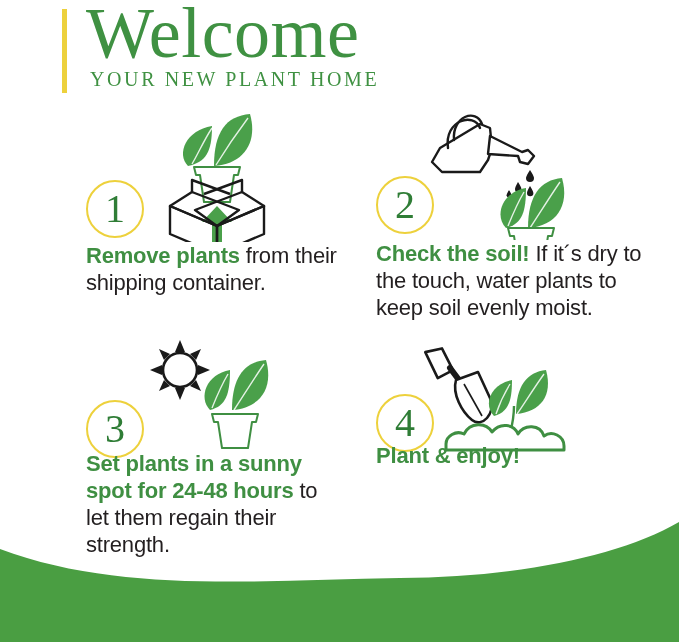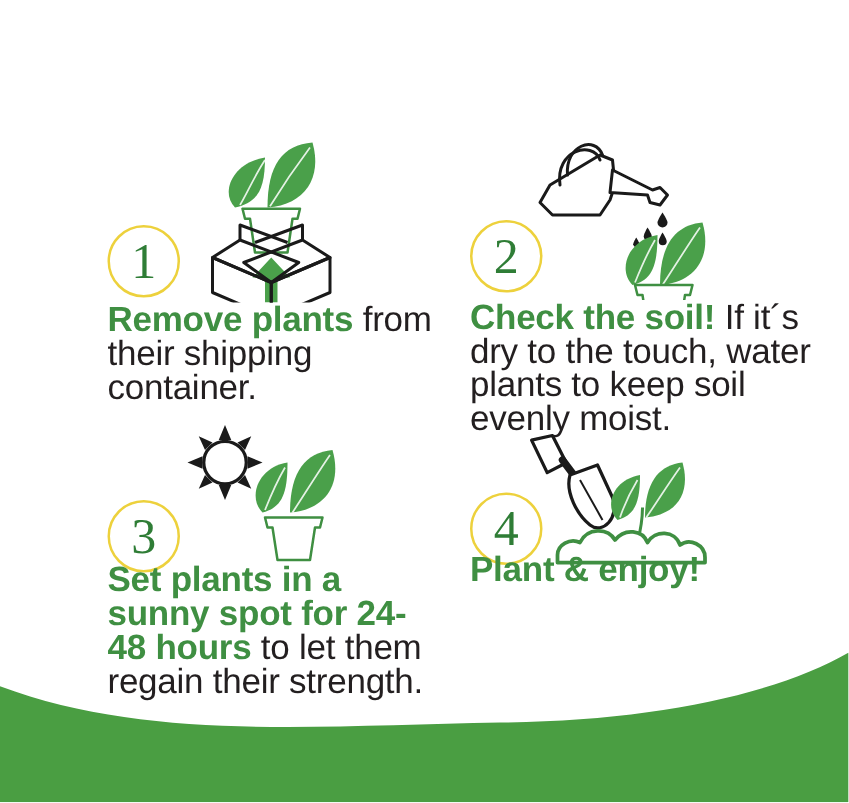--- a/index.html
+++ b/index.html
@@ -91,21 +91,21 @@
     position: absolute;
   }
   .art-1 { left: 68px; top: 0px; }
   .art-2 { left: 50px; top: 0px; }
   .art-3 { left: 42px; top: 0px; }
   .art-4 { left: 48px; top: 8px; }
 
   .caption {
     position: absolute;
     left: 8px;
-    font-size: 28px;
+    font-size: 22px;
     line-height: 27px;
     color: #231f20;
     letter-spacing: -0.2px;
   }
   .cap-1 { top: 132px; width: 260px; }
   .cap-2 { top: 130px; width: 285px; }
   .cap-3 { top: 112px; width: 255px; }
   .cap-4 { top: 104px; width: 260px; }
   .caption b {
     color: #3f8f42;
@@ -123,20 +123,25 @@
     bottom: 0;
     width: 679px;
     height: 120px;
   }
 </style>
 </head>
 <body>
 
 <div class="page">
 
+  <div class="header">
+    <div class="header-bar"></div>
+    <div class="welcome">Welcome</div>
+    <div class="subtitle">YOUR NEW PLANT HOME</div>
+  </div>
 
   <div class="step step-1">
     <div class="badge badge-1">1</div>
     <div class="art art-1">
       <svg width="140" height="132" viewBox="0 0 140 132">
 
         <path d="M66 16 C66 42, 60 52, 42 56 C30 44, 40 20, 66 16 Z" fill="#4aa04a"></path>
         <path d="M68 56 C68 22, 80 6, 104 4 C112 32, 98 54, 68 56 Z" fill="#4aa04a"></path>
         <path d="M66 18 C58 30, 52 44, 46 54" stroke="#ffffff" stroke-width="1.4" fill="none" opacity="0.85"></path>
         <path d="M102 8 C90 24, 78 42, 70 55" stroke="#ffffff" stroke-width="1.4" fill="none" opacity="0.85"></path>

